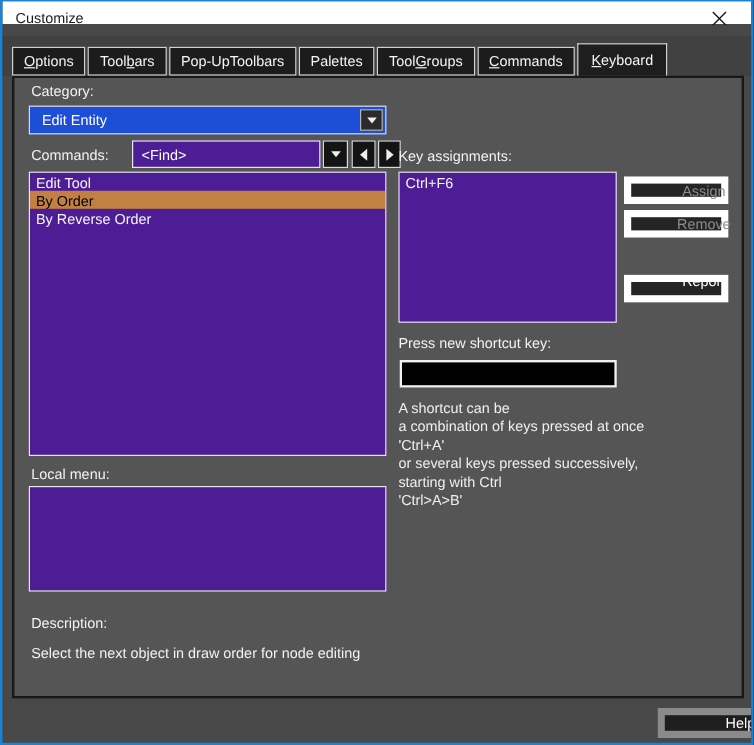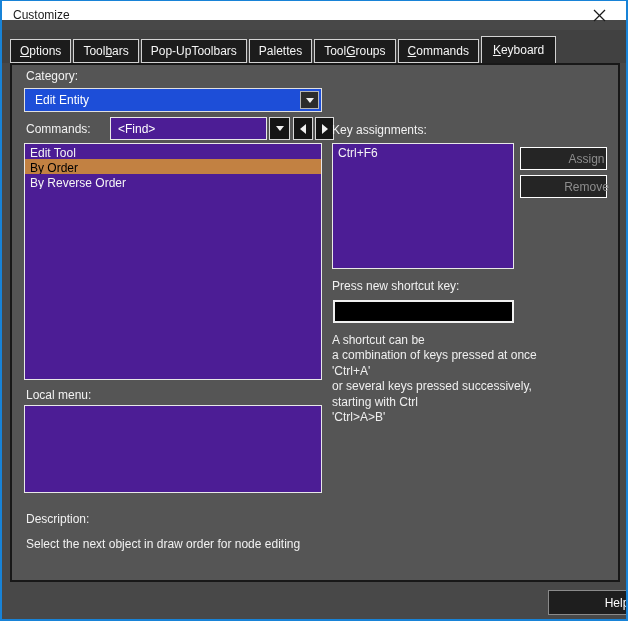--- a/index.html
+++ b/index.html
@@ -32,21 +32,21 @@
   .combo .value{flex:1;color:#fff;padding:4px 0 0 10px;white-space:nowrap;overflow:hidden;}
   .combo .drop-btn{width:19px;margin:2px;background:#2b2b2b;border:1px solid #b5b5b5;display:flex;align-items:center;justify-content:center;box-sizing:border-box;}
   .tri-down{width:0;height:0;border-left:4px solid transparent;border-right:4px solid transparent;border-top:5px solid #efefef;}
   .tri-left{width:0;height:0;border-top:5px solid transparent;border-bottom:5px solid transparent;border-right:6px solid #efefef;}
   .tri-right{width:0;height:0;border-top:5px solid transparent;border-bottom:5px solid transparent;border-left:6px solid #efefef;}
   .sq-btn{position:absolute;background:#141414;border:1px solid #d8d8d8;box-sizing:border-box;display:flex;align-items:center;justify-content:center;}
   
   .list-row{height:15px;line-height:19px;padding-left:5px;color:#f5f5f5;white-space:nowrap;overflow:hidden;}
   .list-row.selected{background:#c28142;color:#000;}
   
-  .btn{position:absolute;background:#252525;border:1px solid #ffffff;box-sizing:border-box;
+  .btn{position:absolute;background:#252525;border:6px solid #ffffff;box-sizing:border-box;
     color:#fff;display:flex;align-items:center;justify-content:center;font-size:12px;padding-left:46px;}
   .btn.disabled{color:#8d8d8d;}
   .btn.bottom{background:#1e1e1e;border-color:#8a8a8a;}
   
   .shortcut-input{position:absolute;background:#000;border:2px solid #f0f0f0;box-sizing:border-box;}
   .help-lines{position:absolute;color:#efefef;}
   .help-lines div{line-height:15.4px;white-space:nowrap;}
 </style>
 </head>
 <body>
@@ -110,20 +110,21 @@
   <div class="label" style="left:24px;top:511px;">Description:</div>
   <div class="label" style="left:24px;top:536px;">Select the next object in draw order for node editing</div>
 
   <div class="label" style="left:330px;top:122px;">Key assignments:</div>
   <div class="black-box" style="left:330px;top:142px;width:182px;height:126px;">
       <div class="list-row">Ctrl+F6</div>
     </div>
 
   <div class="btn disabled" style="left:518px;top:146px;width:87px;height:23px;">Assign</div>
   <div class="btn disabled" style="left:518px;top:174px;width:87px;height:23px;">Remove</div>
+  <div class="btn" style="left:518px;top:228px;width:87px;height:23px;">Report ...</div>
 
   <div class="label" style="left:330px;top:278px;">Press new shortcut key:</div>
   <div class="shortcut-input" style="left:331px;top:299px;width:181px;height:23px;">
     <span></span>
   </div>
   <div class="help-lines" style="left:330px;top:332px;">
       <div>A shortcut can be</div>
       <div>a combination of keys pressed at once</div>
       <div>'Ctrl+A'</div>
       <div>or several keys pressed successively,</div>

